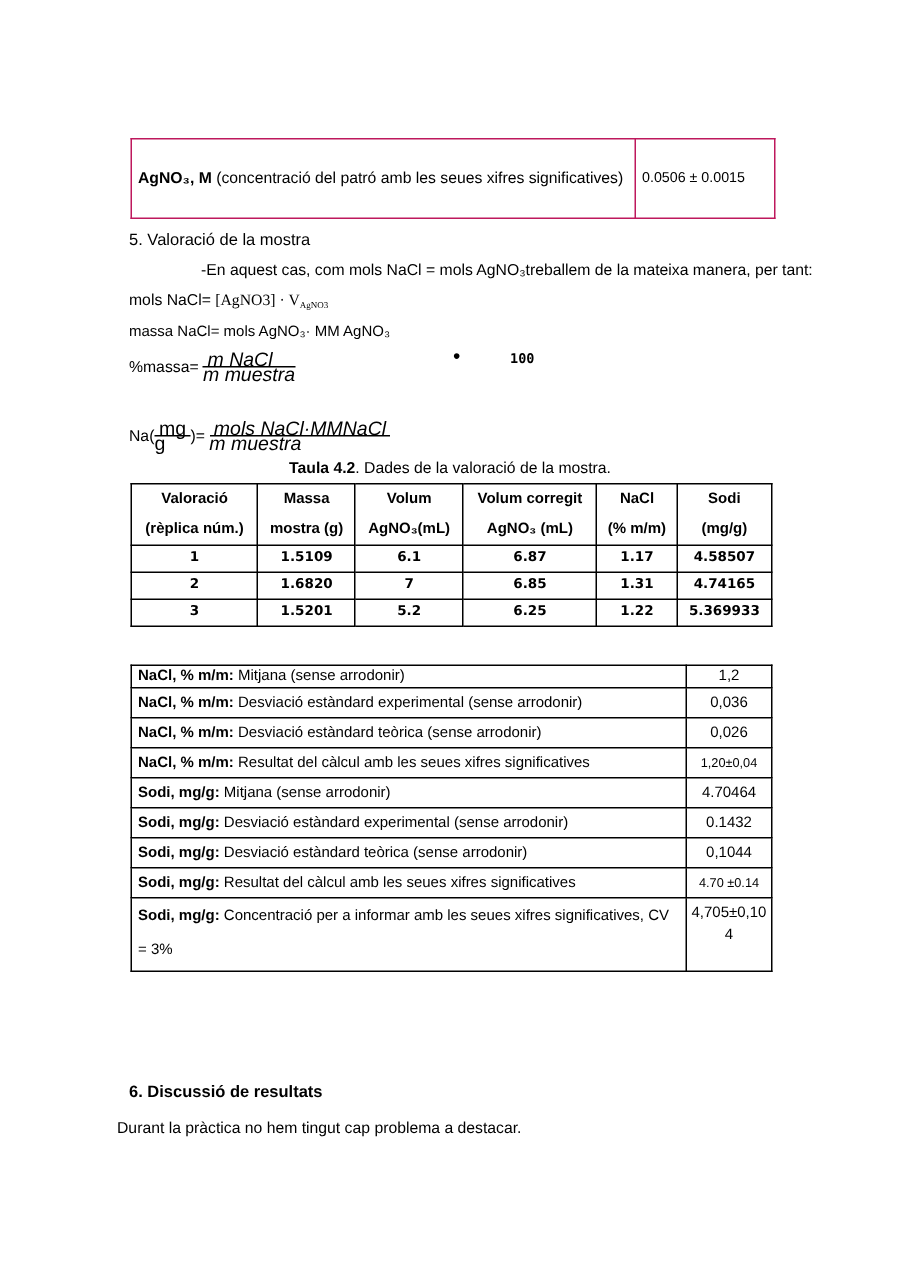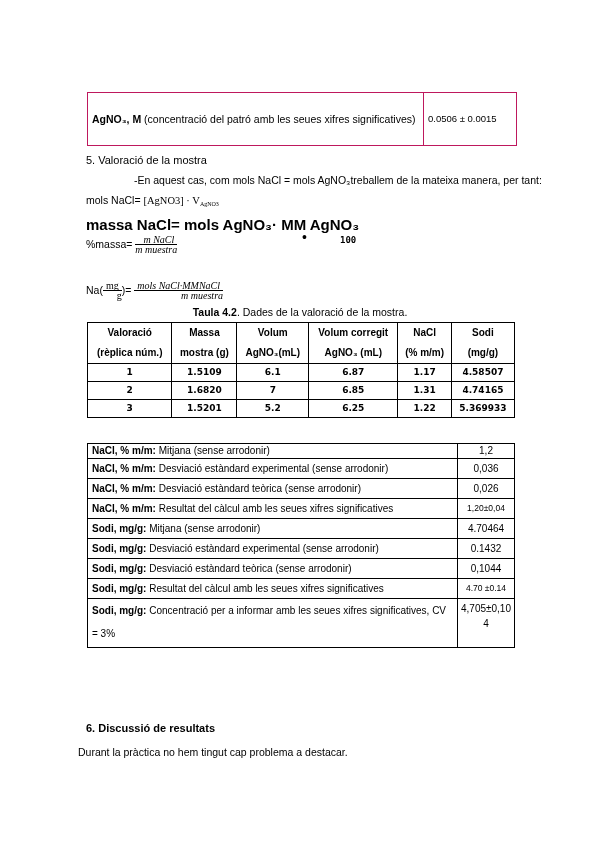--- a/index.html
+++ b/index.html
@@ -13,25 +13,25 @@
 
   
   #top-table { left: 87px; top: 92px; width: 430px; }
   #top-table td { border: 1px solid #be185d; font-size: 10.5px; line-height: 20px; padding: 16px 4px; vertical-align: middle; }
   #top-table td.val { width: 84px; text-align: left; font-size: 9.5px; }
   #top-table td.lbl { text-align: justify; text-align-last: left; }
 
   .h5 { left: 86px; top: 154px; font-weight: normal; font-size: 11px; }
   .p1 { left: 86px; top: 174px; font-size: 10.5px; margin-left: 48px; }
   .p2 { left: 86px; top: 194px; font-size: 10.5px; }
-  .p3 { left: 86px; top: 216px; font-size: 15px; font-weight: bold; }
+  .p3 { left: 86px; top: 216px; font-size: 10px; }
   .p4 { left: 86px; top: 236px; font-size: 10.5px; }
   .dot { left: 302px; top: 229px; font-size: 14px; }
   .hundred { left: 340px; top: 235px; font-size: 9px; font-family: "DejaVu Sans Mono", monospace; font-weight: bold; }
-  .frac { display: inline-block; vertical-align: middle; text-align: right; font-family: Liberation Serif, serif; font-style: italic; font-size: 10px; }
+  .frac { display: inline-block; vertical-align: middle; text-align: left; font-family: Liberation Sans, sans-serif; font-style: italic; font-size: 13px; }
   .frac .num { border-bottom: 1px solid #000; padding: 0 3px; line-height: 8px; }
   .frac .den { line-height: 9px; }
   .serif { font-family: "Liberation Serif", serif; }
   .sub { font-size: 6px; vertical-align: -2px; font-family: "Liberation Serif", serif; }
   .p5 { left: 86px; top: 282px; font-size: 10.5px; }
   .caption { left: 0; width: 600px; top: 306px; text-align: center; font-size: 10.5px; }
 
   
   #data-table { left: 87px; top: 322px; width: 428px; }
   #data-table th, #data-table td { border: 1px solid #000; text-align: center; font-weight: bold; font-size: 10px; padding: 0 3px; }

